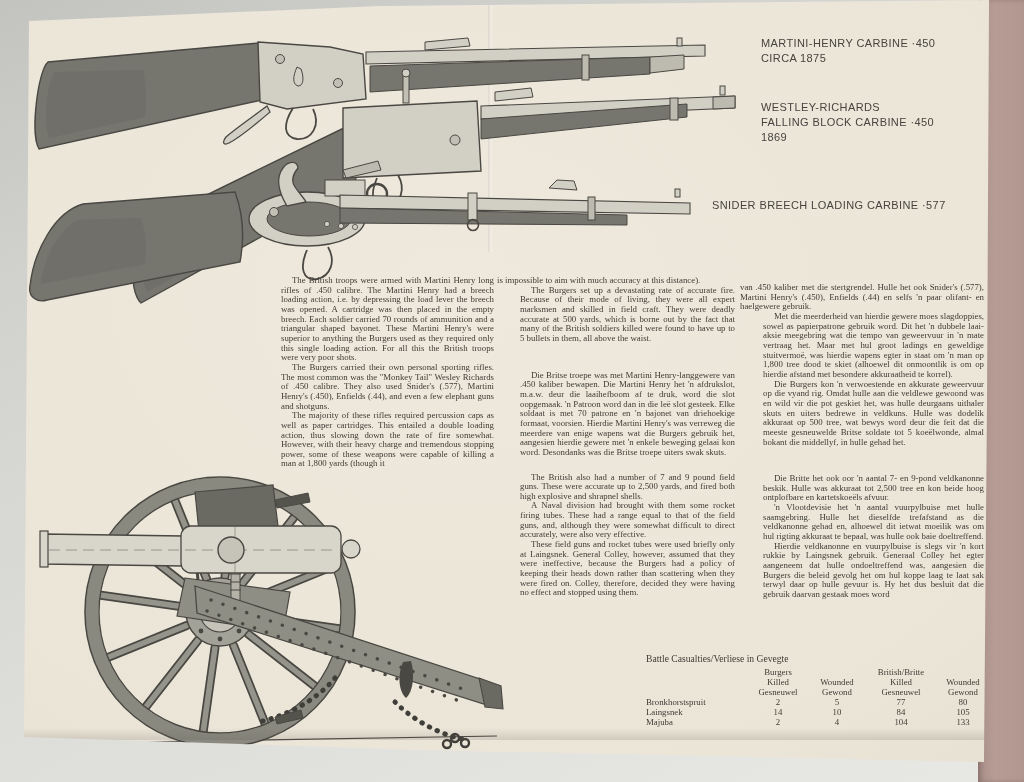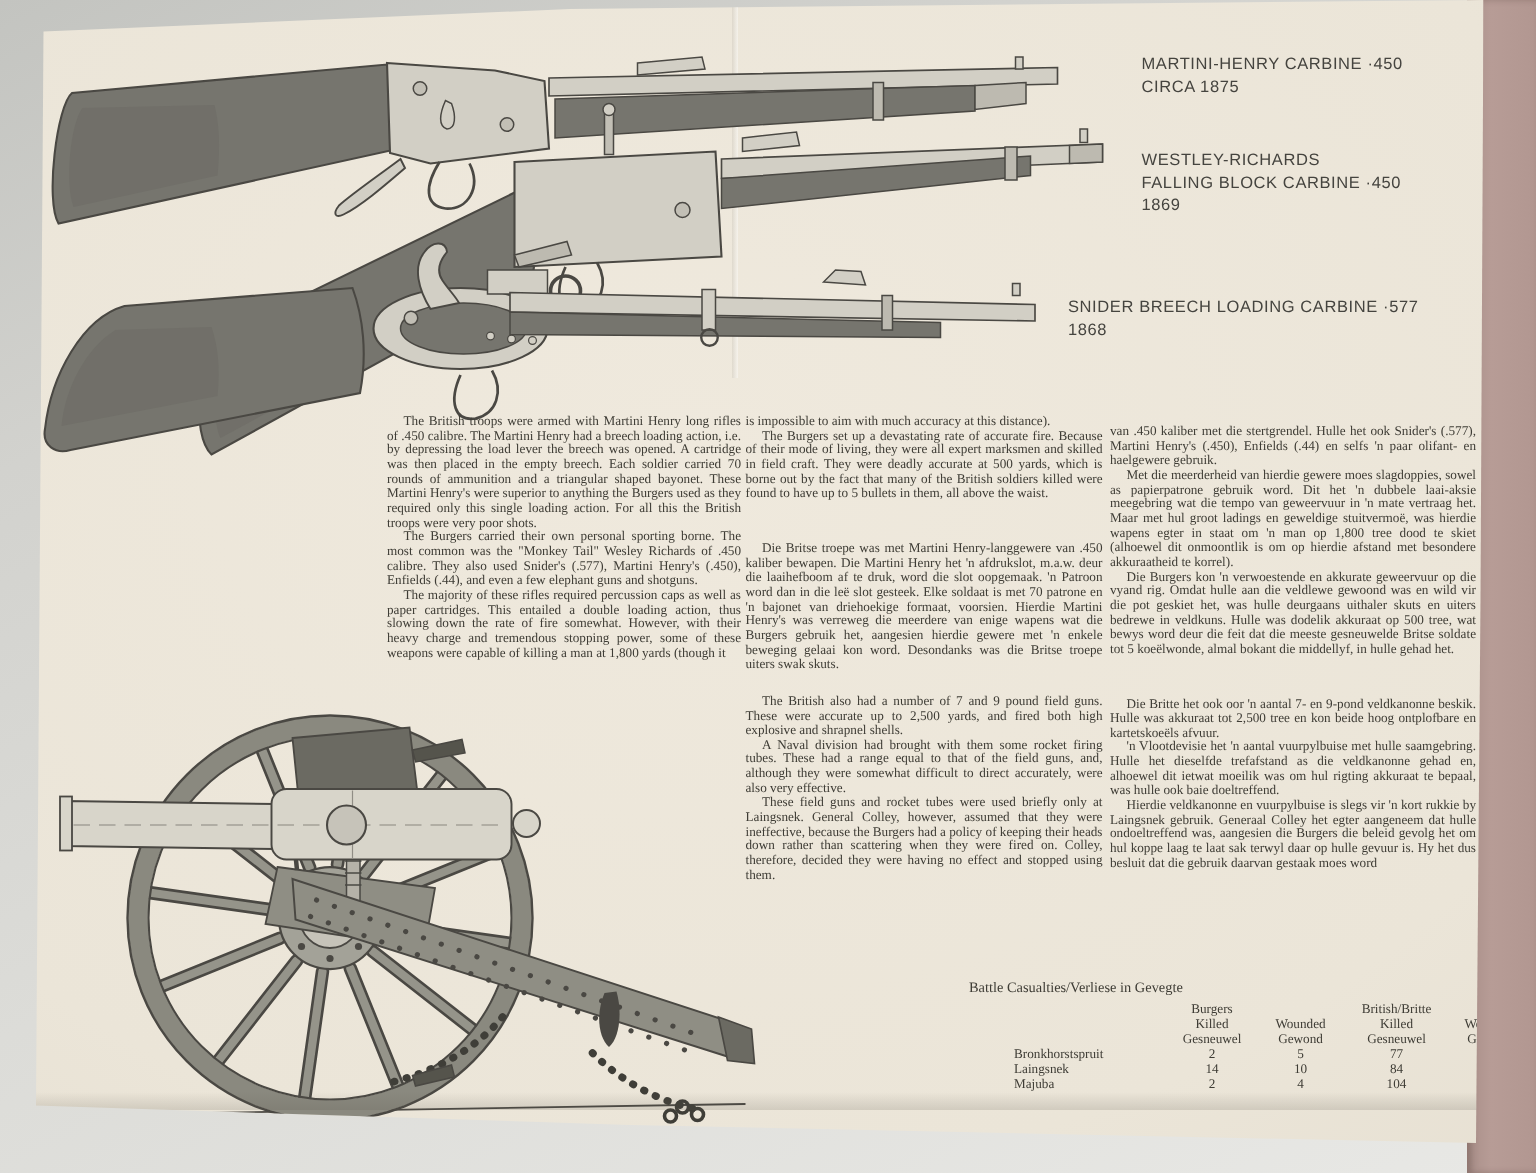--- a/index.html
+++ b/index.html
@@ -15,28 +15,28 @@
   .crease{position:absolute;left:488px;top:0;width:4px;height:252px;
     background:linear-gradient(90deg,rgba(90,85,75,.10),rgba(255,255,255,.45));}
   .edge-shadow{position:absolute;left:24px;right:36px;top:728px;height:12px;
     background:linear-gradient(180deg,rgba(0,0,0,0) 0%,rgba(90,85,75,.18) 100%);}
 
   .rifle-label{position:absolute;font-family:"Liberation Sans",sans-serif;
     font-size:11px;line-height:15px;letter-spacing:.4px;color:#45443f;}
   .body-col{position:absolute;font-size:8.8px;line-height:9.65px;color:#3e3c35;
     text-align:justify;}
   .body-col p{margin:0;}
-  .body-col p.ind{text-indent:11px;}
+  .body-col p.ind{text-indent:11px;margin-left:23px;}
   .gap-lg{margin-top:27px !important;}
   .gap-md{margin-top:15px !important;}
 
   .casualties{position:absolute;left:646px;top:653px;width:346px;color:#3e3c35;}
   .casualties .t-title{font-weight:normal;font-size:9.6px;margin-bottom:3px;}
   .t-grid{display:grid;grid-template-columns:104px 56px 62px 66px 58px;
-    font-size:8.8px;line-height:10px;margin-left:30px;}
+    font-size:8.8px;line-height:10px;}
   .t-grid .c{text-align:center;}
   .t-grid .l{text-align:left;}
   .t-group{grid-column:span 1;}
   .subhead{white-space:pre-line;}
 
   svg{position:absolute;overflow:visible;}
 </style>
 </head>
 <body>
 
@@ -109,21 +109,20 @@
       <div>MARTINI-HENRY CARBINE ·450</div>
       <div>CIRCA 1875</div>
     </div>
     <div class="rifle-label" style="left:761px;top:100px">
       <div>WESTLEY-RICHARDS</div>
       <div>FALLING BLOCK CARBINE ·450</div>
       <div>1869</div>
     </div>
     <div class="rifle-label" style="left:712px;top:198px">
       <div>SNIDER BREECH LOADING CARBINE ·577</div>
-      <div>1868</div>
     </div>
 
     <svg style="left:35px;top:470px" width="470" height="290" viewBox="0 0 470 290">
       <path d="M40,273 L462,266" stroke="#4a4843" stroke-width="1.2" fill="none"></path>
 
       <g>
         <g stroke="#4a4843" stroke-width="9" stroke-linecap="round">
           <line x1="220.6" y1="147" x2="305.8" y2="159"></line>
             <line x1="213.4" y1="164.2" x2="281.1" y2="217.1"></line>
           <line x1="198.5" y1="175.4" x2="230.7" y2="255.1"></line>
@@ -201,21 +200,21 @@
         <path d="M240,247 L266,240 L268,248 L242,254 Z" fill="#55544c" stroke="#4a4843" stroke-width="1"></path>
         <path d="M368,192 C362,206 364,222 371,228 C378,222 380,205 376,191 Z" fill="#4a4843"></path>
         <circle cx="420" cy="268" r="4" fill="none" stroke="#3f3e38" stroke-width="2.4"></circle>
         <circle cx="430" cy="273" r="4" fill="none" stroke="#3f3e38" stroke-width="2.4"></circle>
         <circle cx="412" cy="274" r="4" fill="none" stroke="#3f3e38" stroke-width="2.4"></circle>
       </g>
     </svg>
 
     <div class="body-col" style="left:258px;top:276px;width:236px">
       <p class="ind">The British troops were armed with Martini Henry long rifles of .450 calibre. The Martini Henry had a breech loading action, i.e. by depressing the load lever the breech was opened. A cartridge was then placed in the empty breech. Each soldier carried 70 rounds of ammunition and a triangular shaped bayonet. These Martini Henry's were superior to anything the Burgers used as they required only this single loading action. For all this the British troops were very poor shots.</p>
-      <p class="ind">The Burgers carried their own personal sporting borne. The most common was the "Monkey Tail" Wesley Richards of .450 calibre. They also used Snider's (.577), Martini Henry's (.450), Enfields (.44), and even a few elephant guns and shotguns.</p>
+      <p class="ind">The Burgers carried their own personal sporting rifles. The most common was the "Monkey Tail" Wesley Richards of .450 calibre. They also used Snider's (.577), Martini Henry's (.450), Enfields (.44), and even a few elephant guns and shotguns.</p>
       <p class="ind">The majority of these rifles required percussion caps as well as paper cartridges. This entailed a double loading action, thus slowing down the rate of fire somewhat. However, with their heavy charge and tremendous stopping power, some of these weapons were capable of killing a man at 1,800 yards (though it</p>
     </div>
 
     <div class="body-col" style="left:497px;top:276px;width:238px">
       <p>is impossible to aim with much accuracy at this distance).</p>
       <p class="ind">The Burgers set up a devastating rate of accurate fire. Because of their mode of living, they were all expert marksmen and skilled in field craft. They were deadly accurate at 500 yards, which is borne out by the fact that many of the British soldiers killed were found to have up to 5 bullets in them, all above the waist.</p>
       <p class="ind gap-lg">Die Britse troepe was met Martini Henry-langgewere van .450 kaliber bewapen. Die Martini Henry het 'n afdrukslot, m.a.w. deur die laaihefboom af te druk, word die slot oopgemaak. 'n Patroon word dan in die leë slot gesteek. Elke soldaat is met 70 patrone en 'n bajonet van driehoekige formaat, voorsien. Hierdie Martini Henry's was verreweg die meerdere van enige wapens wat die Burgers gebruik het, aangesien hierdie gewere met 'n enkele beweging gelaai kon word. Desondanks was die Britse troepe uiters swak skuts.</p>
       <p class="ind gap-md">The British also had a number of 7 and 9 pound field guns. These were accurate up to 2,500 yards, and fired both high explosive and shrapnel shells.</p>
       <p class="ind">A Naval division had brought with them some rocket firing tubes. These had a range equal to that of the field guns, and, although they were somewhat difficult to direct accurately, were also very effective.</p>
       <p class="ind">These field guns and rocket tubes were used briefly only at Laingsnek. General Colley, however, assumed that they were ineffective, because the Burgers had a policy of keeping their heads down rather than scattering when they were fired on. Colley, therefore, decided they were having no effect and stopped using them.</p>

